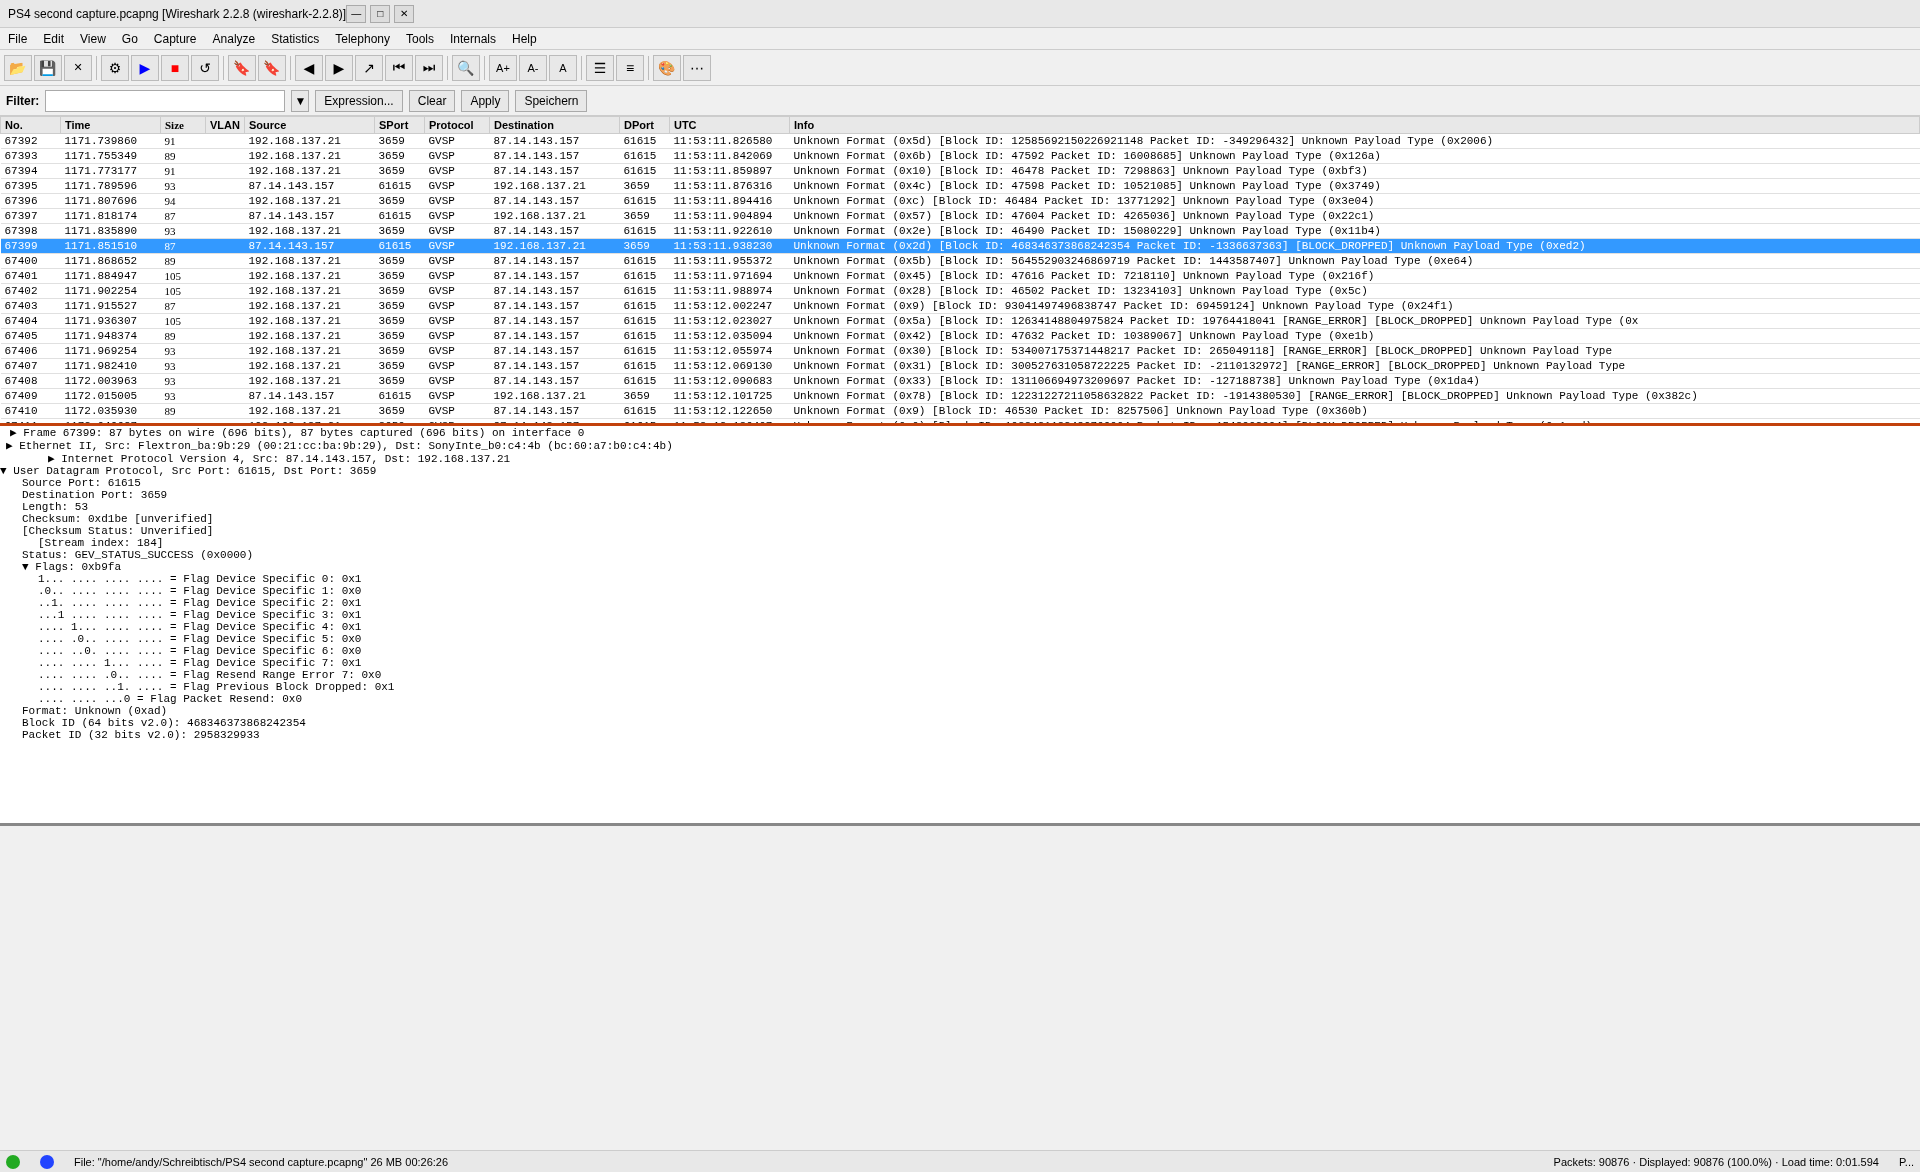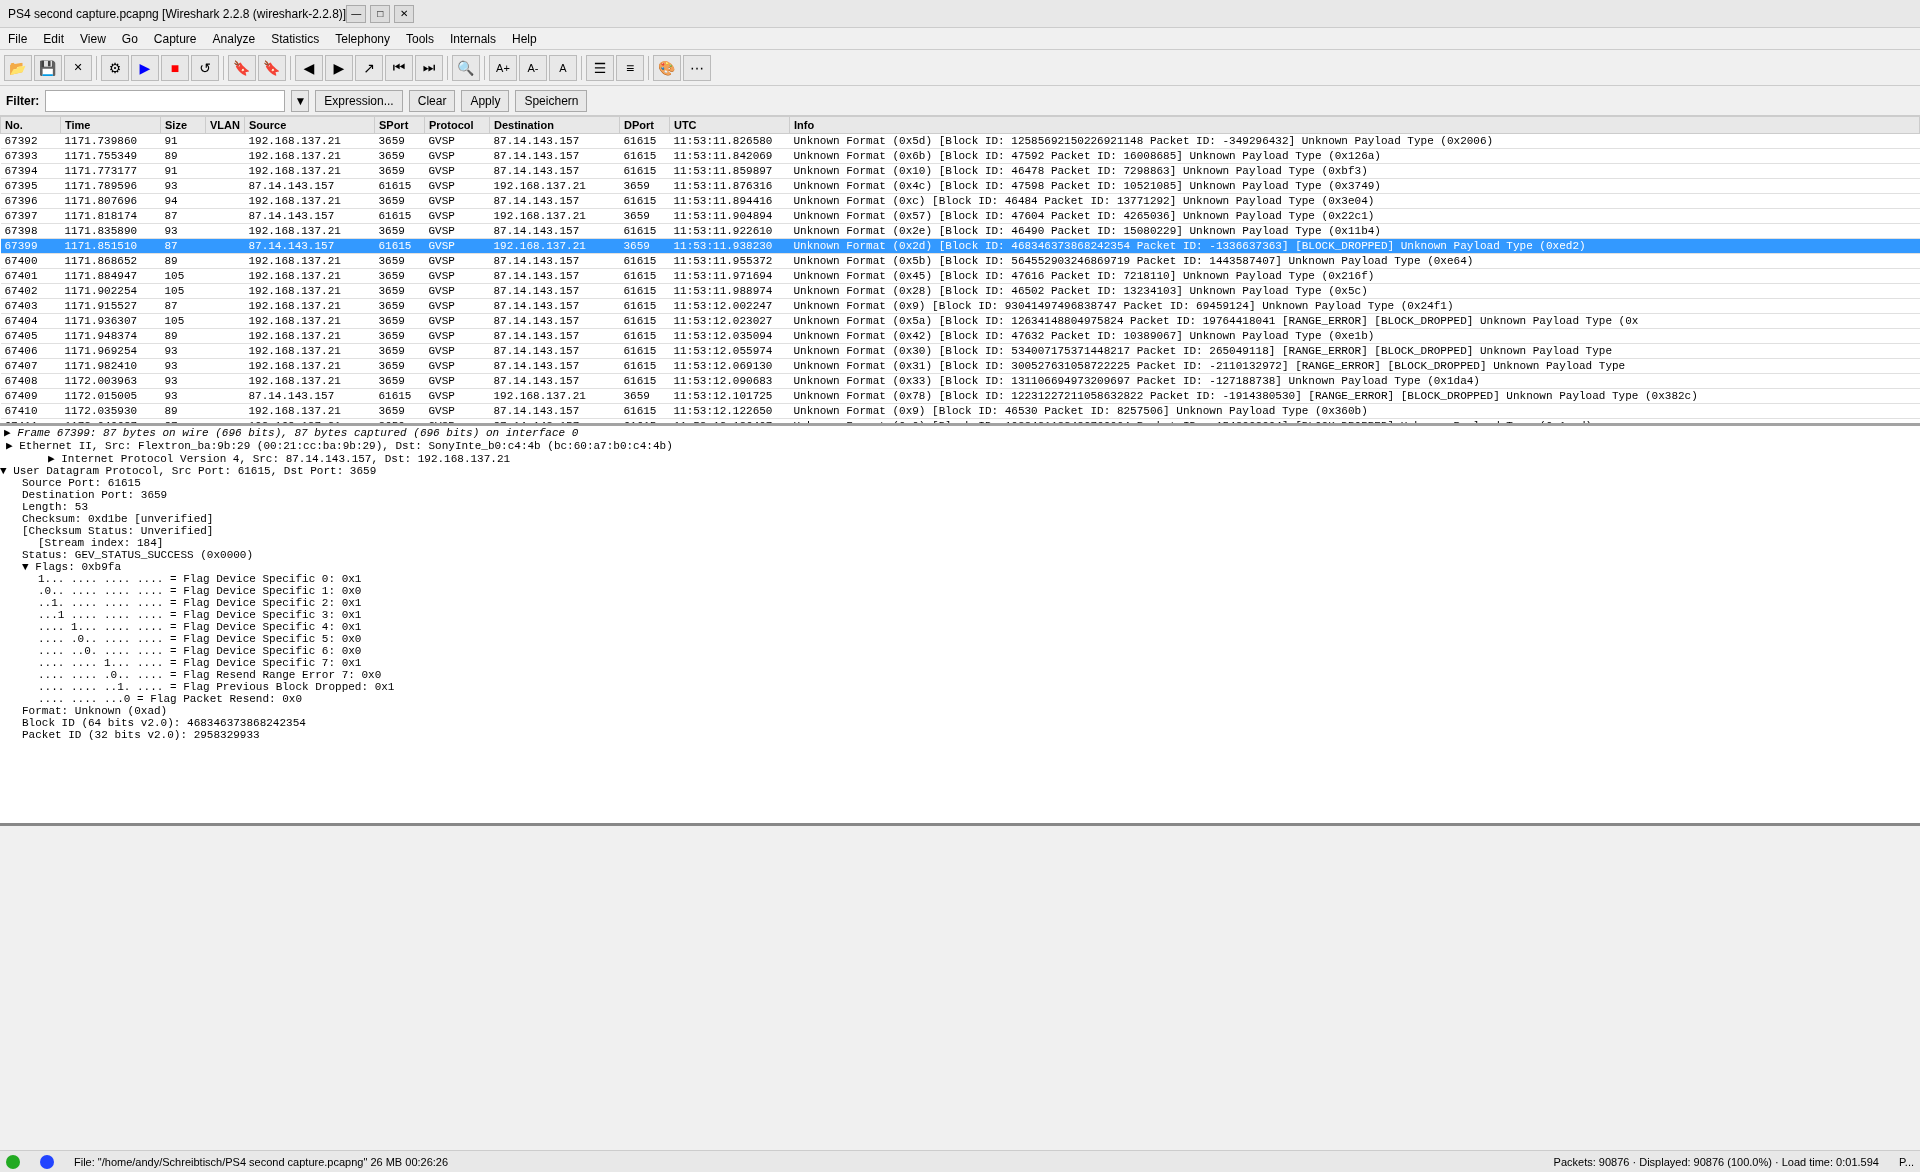--- a/index.html
+++ b/index.html
@@ -105,21 +105,21 @@
       font-size: 12px;
       font-family: Arial, sans-serif;
     }
 
     
     #packet-table-container {
       flex: 0 0 310px;
       overflow-y: auto;
       overflow-x: hidden;
       background: white;
-      border-bottom: 3px solid #a3a3a3;
+      border-bottom: 3px solid #c2410c;
     }
     table {
       width: 100%;
       border-collapse: collapse;
       font-size: 11px;
       font-family: 'Courier New', monospace;
     }
     thead th {
       background: #e8e8e8;
       border: 1px solid #ccc;
@@ -169,21 +169,21 @@
       padding: 0 6px;
       font-family: Arial, sans-serif;
       font-size: 11px;
       gap: 20px;
       margin-top: auto;
     }
 
     
     .col-no { width: 60px; }
     .col-time { width: 100px; }
-    .col-size { width: 45px; }
+    .col-size { width: 45px; font-family: Liberation Serif, serif; }
     .col-vlan { width: 35px; }
     .col-src { width: 130px; }
     .col-sport { width: 50px; }
     .col-proto { width: 65px; }
     .col-dst { width: 130px; }
     .col-dport { width: 50px; }
     .col-utc { width: 120px; }
   </style>
 </head>
 <body>
@@ -529,21 +529,21 @@
           <td class="col-dst">87.14.143.157</td>
           <td class="col-dport">61615</td>
           <td class="col-utc">11:53:12.136407</td>
           <td>Unknown Format (0x0) [Block ID: 1033421132489769004 Packet ID: -1543992904] [BLOCK_DROPPED] Unknown Payload Type (0x1ced)</td>
         </tr>
       </tbody>
   </table>
 </div>
 
 <div id="detail-panel">
-<div class="detail-tree-item" style="padding-left: 4px; font-style: italic;">▶ Frame 67399: 87 bytes on wire (696 bits), 87 bytes captured (696 bits) on interface 0</div>
+<div class="detail-tree-item" style="padding-left: 10px;">▶ Frame 67399: 87 bytes on wire (696 bits), 87 bytes captured (696 bits) on interface 0</div>
     <div class="detail-tree-item" style="padding-left: 6px;">▶ Ethernet II, Src: Flextron_ba:9b:29 (00:21:cc:ba:9b:29), Dst: SonyInte_b0:c4:4b (bc:60:a7:b0:c4:4b)</div>
     <div class="detail-tree-item" style="padding-left: 6px; margin-left: 42px;">▶ Internet Protocol Version 4, Src: 87.14.143.157, Dst: 192.168.137.21</div>
     <div class="detail-tree-item" style="padding-left: 0;">▼ User Datagram Protocol, Src Port: 61615, Dst Port: 3659</div>
     <div class="detail-tree-item" style="padding-left: 22px;">Source Port: 61615</div>
     <div class="detail-tree-item" style="padding-left: 22px;">Destination Port: 3659</div>
     <div class="detail-tree-item" style="padding-left: 22px;">Length: 53</div>
     <div class="detail-tree-item" style="padding-left: 22px;">Checksum: 0xd1be [unverified]</div>
     <div class="detail-tree-item" style="padding-left: 22px;">[Checksum Status: Unverified]</div>
     <div class="detail-tree-item" style="padding-left: 38px;">[Stream index: 184]</div>
     <div class="detail-tree-item" style="padding-left: 22px;">Status: GEV_STATUS_SUCCESS (0x0000)</div>

